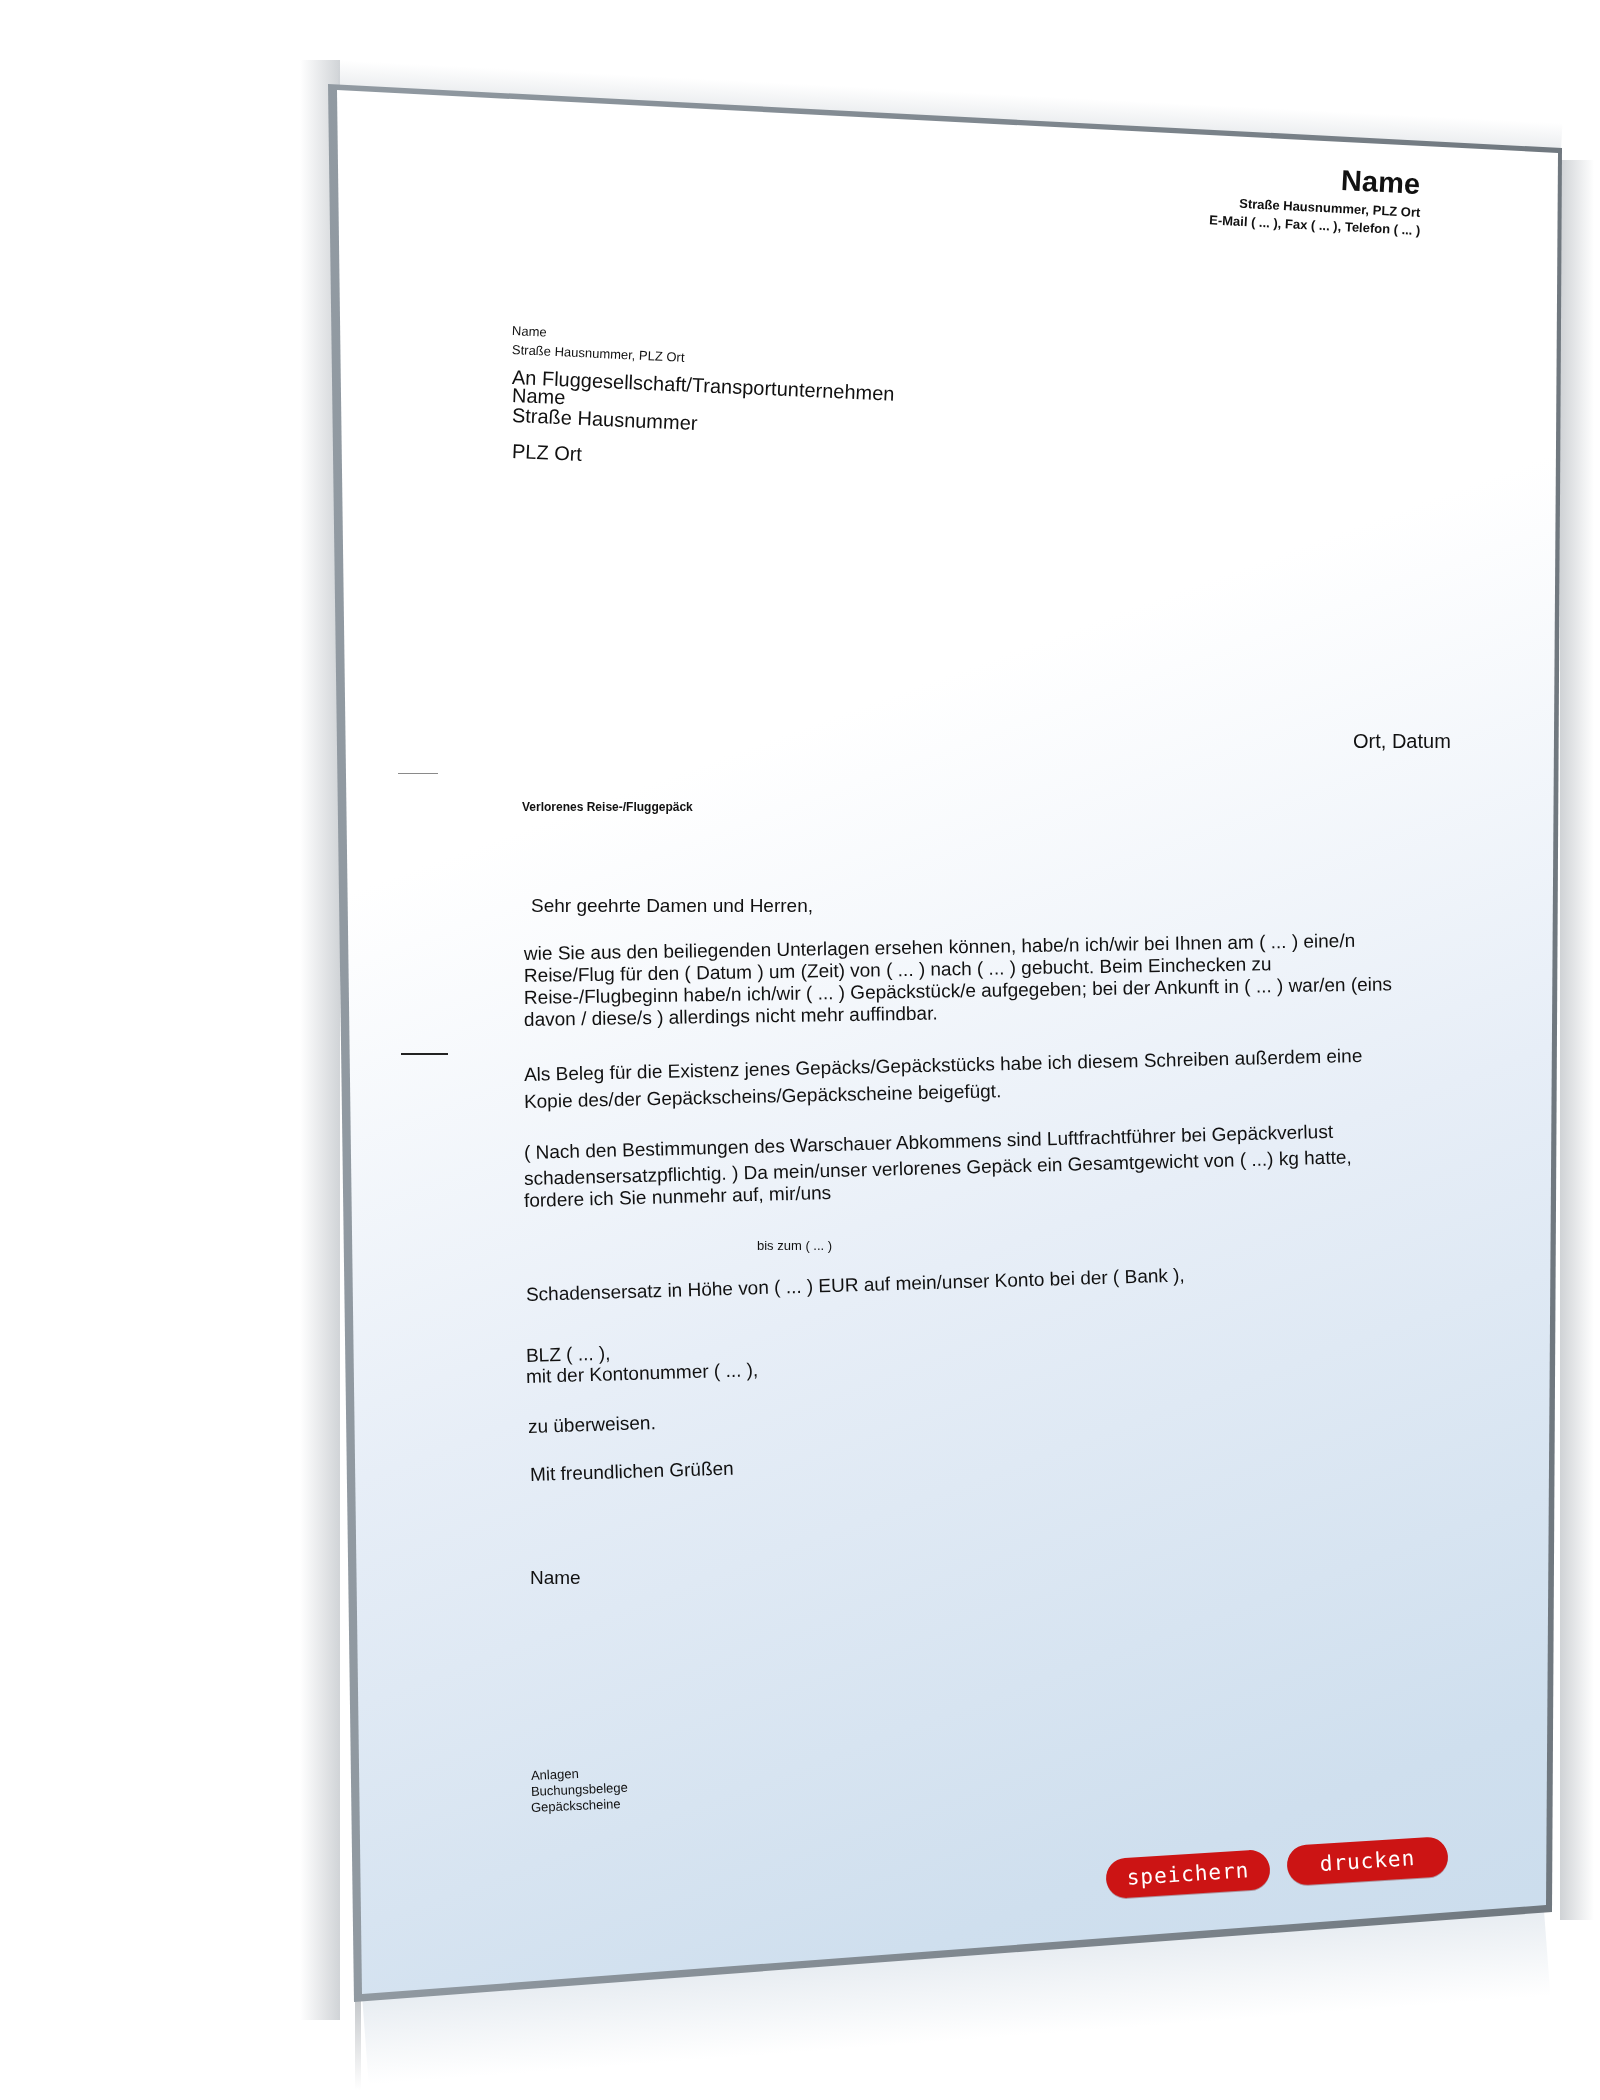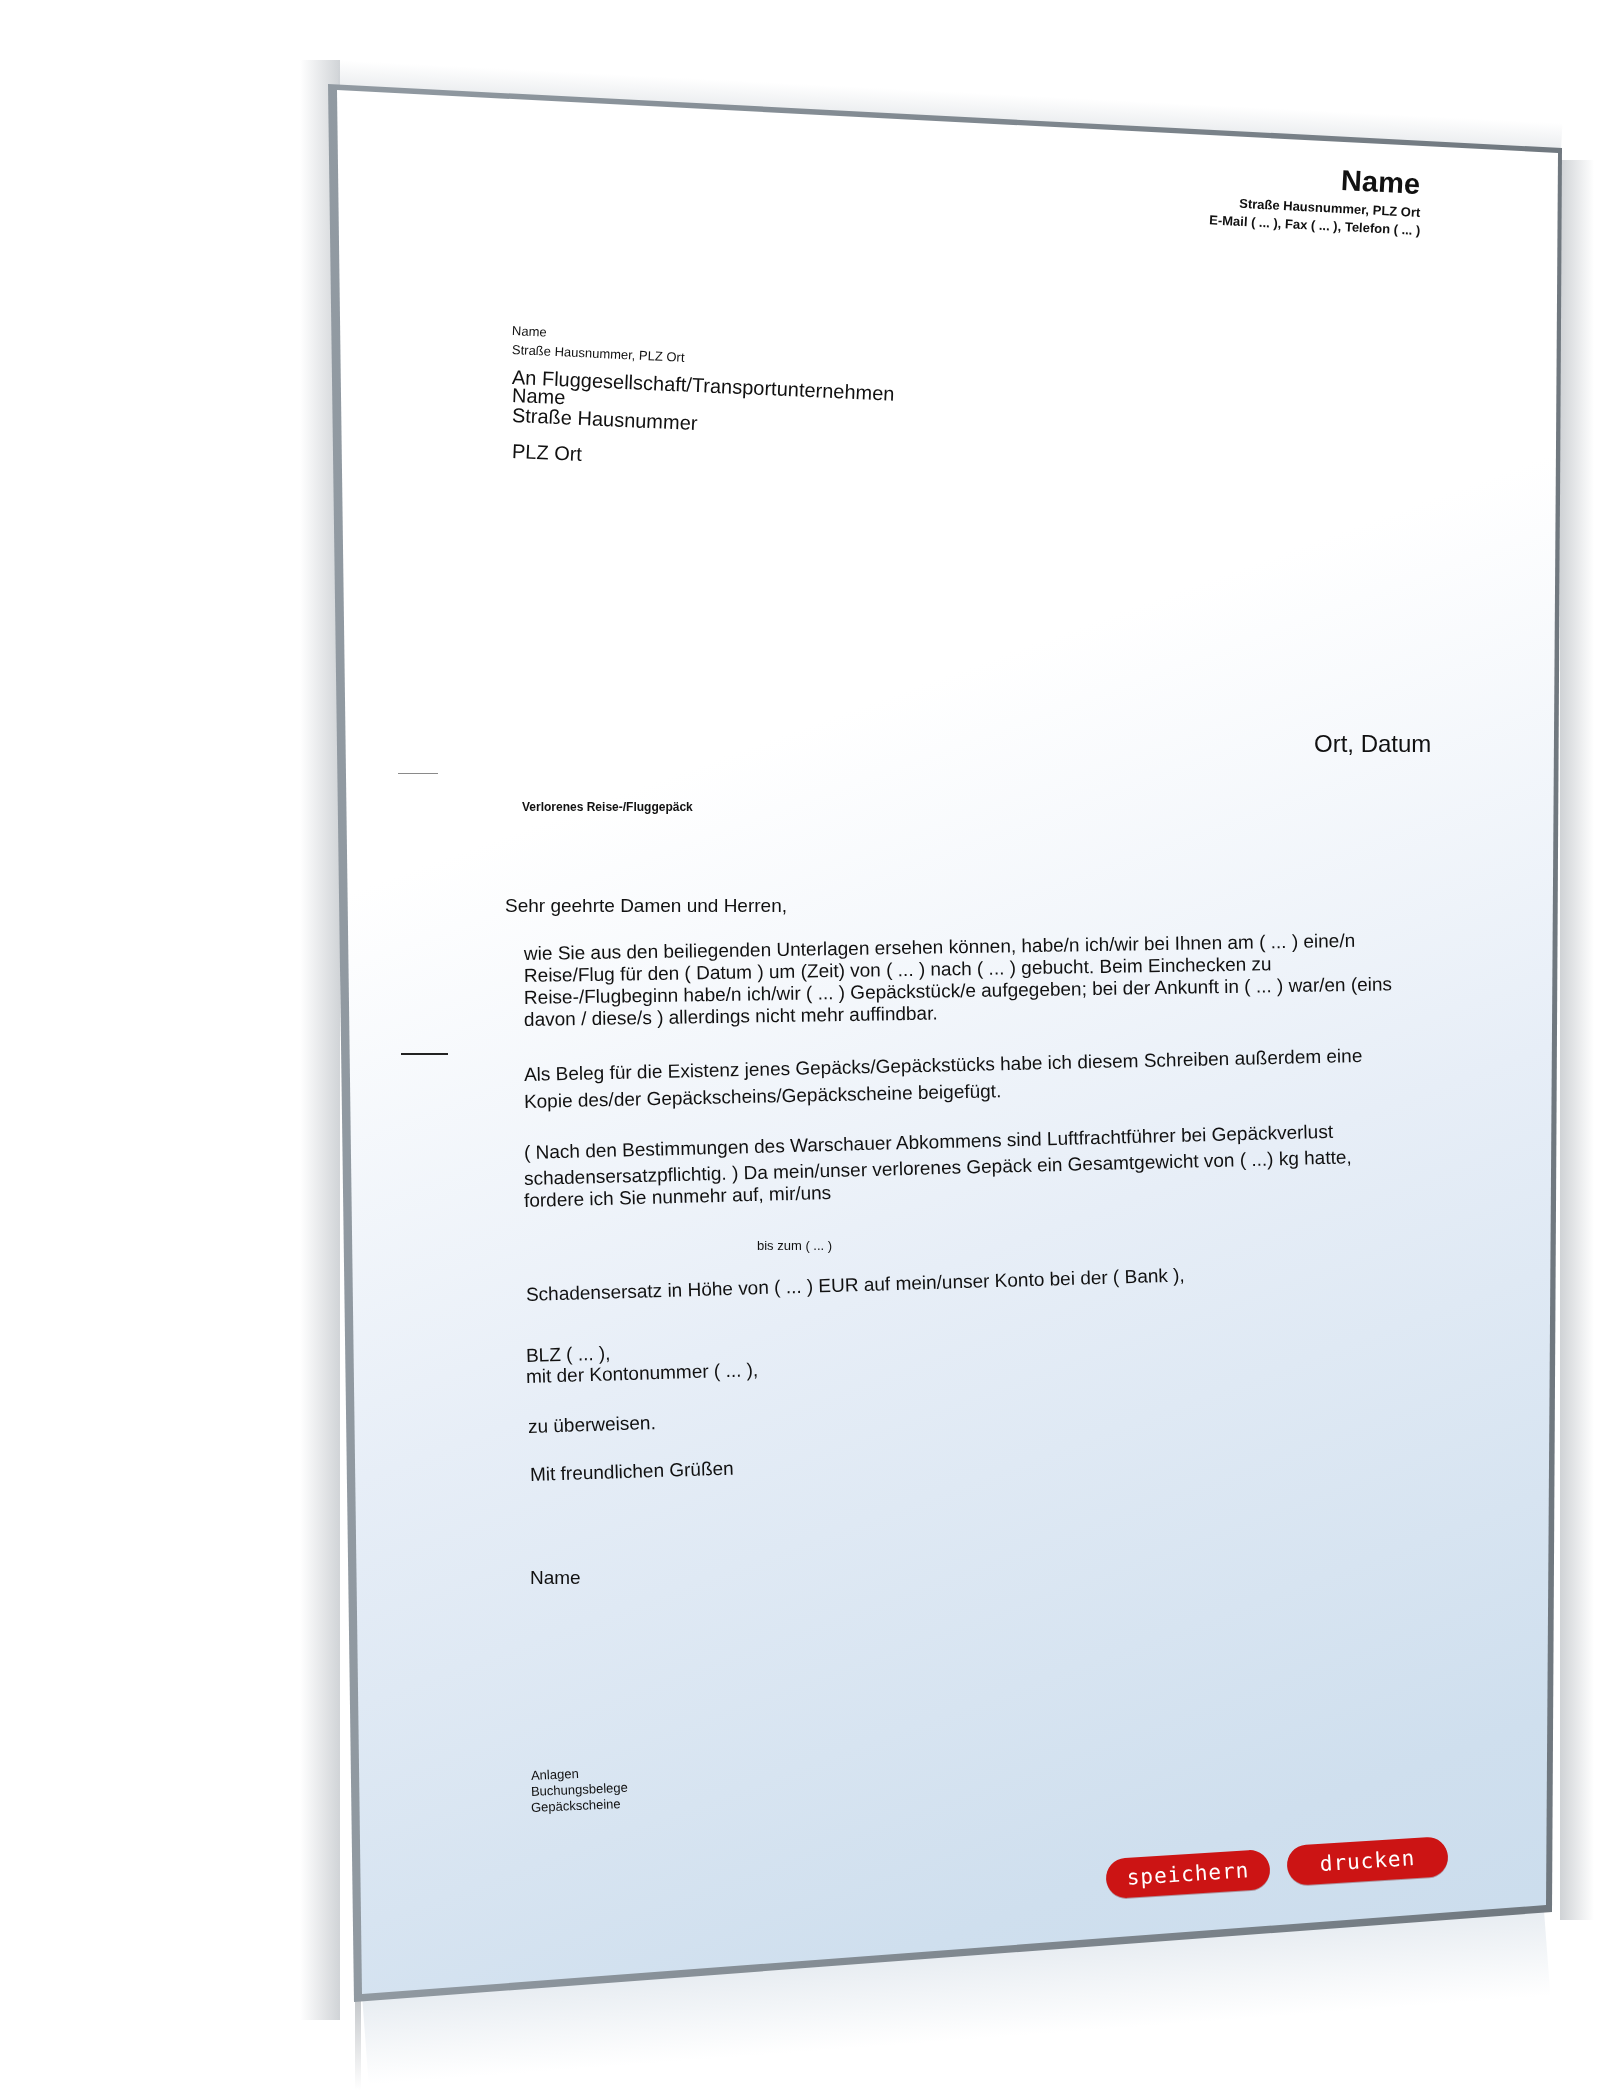--- a/index.html
+++ b/index.html
@@ -77,28 +77,28 @@
 <div class="t r" style="right:180px; top:223px; font-size:13px; font-weight:bold; transform:rotate(2.9deg);">E-Mail ( ... ), Fax ( ... ), Telefon ( ... )</div>
 
 <div class="t" style="left:512px; top:323px; font-size:13px; transform:rotate(2.6deg);">Name</div>
 <div class="t" style="left:512px; top:342px; font-size:13px; transform:rotate(2.6deg);">Straße Hausnummer, PLZ Ort</div>
 
 <div class="t" style="left:512px; top:366px; font-size:20px; transform:rotate(2.5deg);">An Fluggesellschaft/Transportunternehmen</div>
 <div class="t" style="left:512px; top:384px; font-size:20px; transform:rotate(2.5deg);">Name</div>
 <div class="t" style="left:512px; top:404px; font-size:20px; transform:rotate(2.5deg);">Straße Hausnummer</div>
 <div class="t" style="left:512px; top:440px; font-size:20px; transform:rotate(2.5deg);">PLZ Ort</div>
 
-<div class="t" style="left:1314px; top:730px; font-size:24px;">Ort, Datum</div>
+<div class="t" style="left:1353px; top:730px; font-size:20px;">Ort, Datum</div>
 
 <div class="fold" style="left:398px; top:773px; width:40px; background:#8a8a8a; height:1px;"></div>
 <div class="fold" style="left:401px; top:1053px; width:47px; background:#222;"></div>
 
 <div class="t" style="left:522px; top:800px; font-size:12px; font-weight:bold;">Verlorenes Reise-/Fluggepäck</div>
 
-<div class="t" style="left:505px; top:895px; font-size:19px;">Sehr geehrte Damen und Herren,</div>
+<div class="t" style="left:531px; top:895px; font-size:19px;">Sehr geehrte Damen und Herren,</div>
 
 <div class="t" style="left:524px; top:943px; font-size:19px; transform:rotate(-0.9deg);">wie Sie aus den beiliegenden Unterlagen ersehen können, habe/n ich/wir bei Ihnen am ( ... ) eine/n</div>
 <div class="t" style="left:524px; top:965px; font-size:19px; transform:rotate(-0.9deg);">Reise/Flug für den ( Datum ) um (Zeit) von ( ... ) nach ( ... ) gebucht. Beim Einchecken zu</div>
 <div class="t" style="left:524px; top:987px; font-size:19px; transform:rotate(-0.9deg);">Reise-/Flugbeginn habe/n ich/wir ( ... ) Gepäckstück/e aufgegeben; bei der Ankunft in ( ... ) war/en (eins</div>
 <div class="t" style="left:524px; top:1009px; font-size:19px; transform:rotate(-0.9deg);">davon / diese/s ) allerdings nicht mehr auffindbar.</div>
 
 <div class="t" style="left:524px; top:1064px; font-size:19px; transform:rotate(-1.3deg);">Als Beleg für die Existenz jenes Gepäcks/Gepäckstücks habe ich diesem Schreiben außerdem eine</div>
 <div class="t" style="left:524px; top:1091px; font-size:19px; transform:rotate(-1.3deg);">Kopie des/der Gepäckscheins/Gepäckscheine beigefügt.</div>
 
 <div class="t" style="left:524px; top:1142px; font-size:19px; transform:rotate(-1.5deg);">( Nach den Bestimmungen des Warschauer Abkommens sind Luftfrachtführer bei Gepäckverlust</div>

